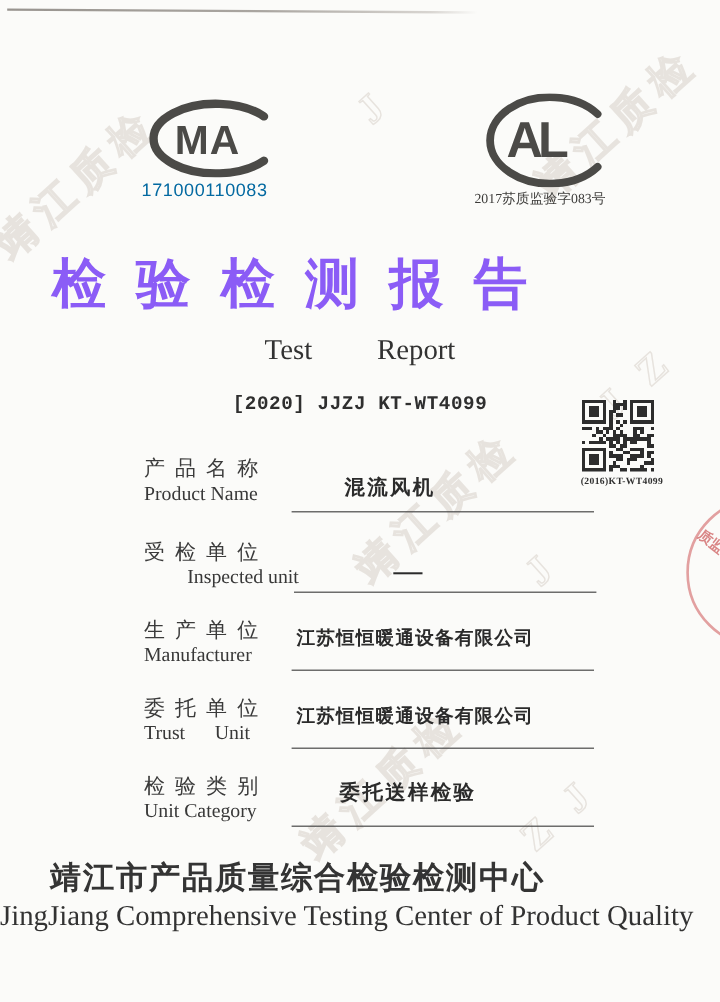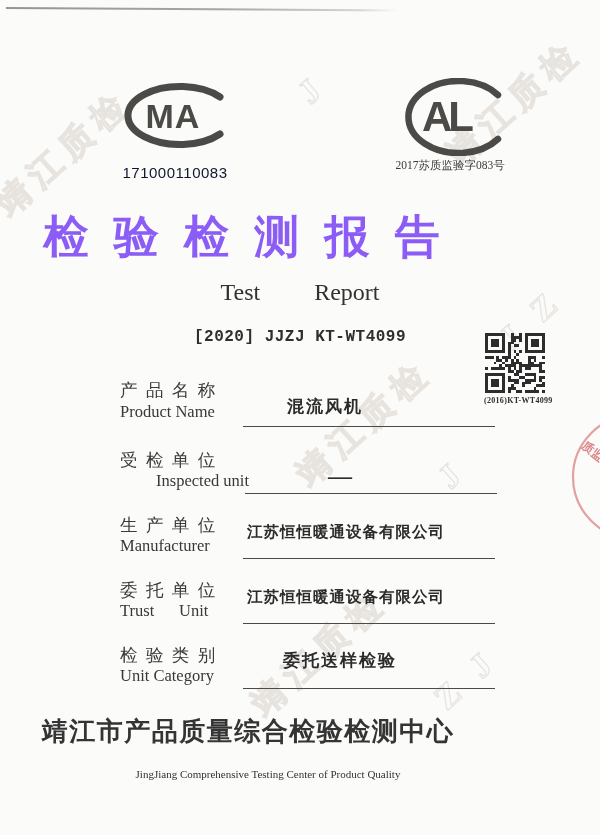--- a/index.html
+++ b/index.html
@@ -28,21 +28,21 @@
     background:linear-gradient(90deg,#98948f 0%,#aaa6a1 55%,#d8d5d1 90%,rgba(216,213,209,0) 100%);
     transform:rotate(0.35deg);transform-origin:left center;
   }
 
   
   .cma-box{left:116px;top:82px;width:116px;}
   .cal-box{left:388px;top:78px;width:124px;}
   .logo-svg{display:block;}
   .cma-number{
     font-family:"Liberation Sans","DejaVu Sans",sans-serif;
-    font-size:15px;letter-spacing:0.5px;color:#0f172a;margin-top:16px;padding-left:2px;text-align:center;
+    font-size:15px;letter-spacing:0.5px;color:#0369a1;margin-top:2px;padding-left:2px;
   }
   .cal-number{
     font-size:11.5px;color:#3c3b39;text-align:center;margin-top:2px;white-space:nowrap;
   }
 
   .title-cn{
     top:207px;left:0;width:490px;text-align:center;
     font-size:45px;font-weight:bold;letter-spacing:7px;
     color:#8b5cf6;white-space:pre;
   }
@@ -79,22 +79,22 @@
     color:#2b2b2b;white-space:nowrap;
   }
   .f-value.company{font-size:15.5px;letter-spacing:1px;}
   .f-value.dash{font-size:24px;letter-spacing:0;}
 
   .footer-cn{
     top:714px;left:0;width:496px;text-align:center;
     font-size:26px;font-weight:bold;letter-spacing:1.5px;color:#343434;white-space:nowrap;
   }
   .footer-en{
-    top:768px;left:0;width:536px;text-align:center;
-    font-size:11px;color:#323232;white-space:nowrap;
+    top:751px;left:0;width:536px;text-align:center;
+    font-size:24px;color:#323232;white-space:nowrap;
   }
 
   .seal-box{left:545px;top:405px;width:55px;height:150px;overflow:hidden;}
 </style>
 </head>
 <body>
 
 <span class="wm" style="left:-20px;top:130px;">靖江质检</span>
 <span class="wm" style="left:300px;top:70px;">J</span>
 <span class="wm" style="left:430px;top:80px;">靖江质检</span>

